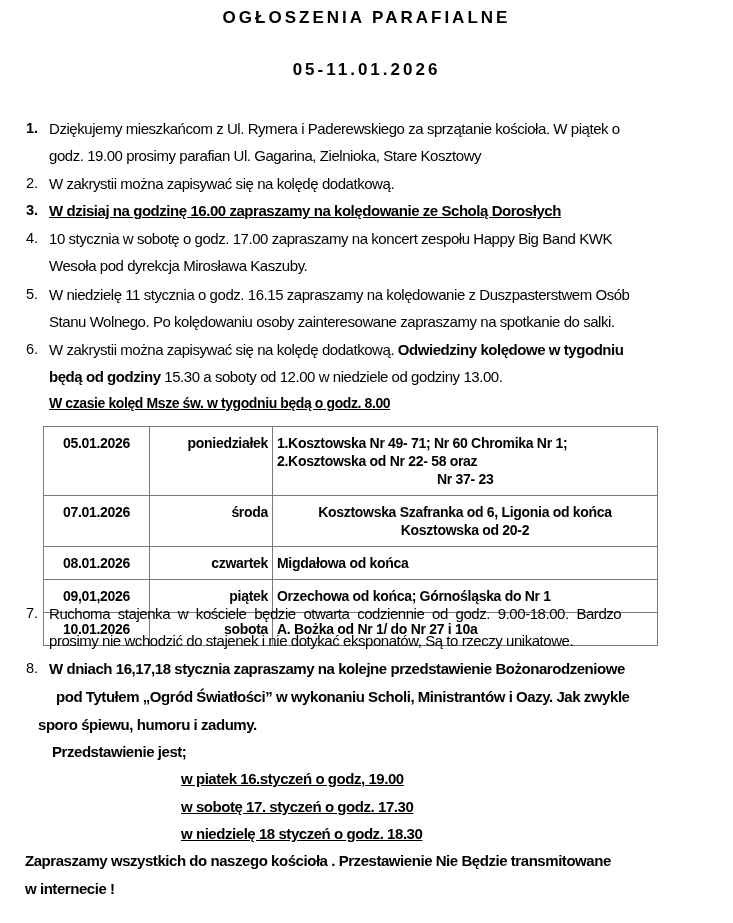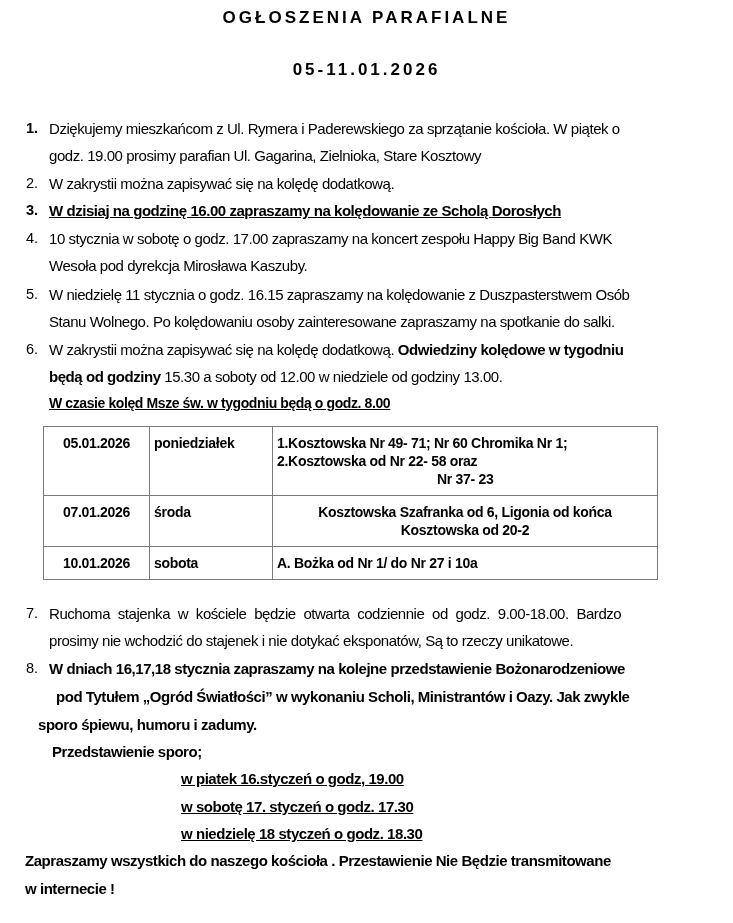--- a/index.html
+++ b/index.html
@@ -12,21 +12,21 @@
   .line { position:absolute; font-size:15px; white-space:nowrap; letter-spacing:-0.45px; }
   .num { position:absolute; left:26px; font-size:14.6px; }
   .b { font-weight:bold; }
   .u { text-decoration:underline; }
   .heading { position:absolute; left:49px; top:395px; font-size:14px; font-weight:bold;
              text-decoration:underline; letter-spacing:-0.4px; white-space:nowrap; }
   table.sched { position:absolute; left:43px; top:426px; width:615px; border-collapse:collapse;
                 font-size:14px; font-weight:bold; letter-spacing:-0.3px; }
   table.sched td { border:1px solid #7a7a7a; padding:7px 4px; vertical-align:top; line-height:18px; }
   td.c-date { width:97px; text-align:center; }
-  td.c-day { width:114px; text-align:left; }
+  td.c-day { width:114px; text-align:right; }
   td.c-area { text-align:left; }
   td.center { text-align:center; }
   .indent-nr { padding-left:160px; display:block; }
 </style>
 </head>
 <body>
 
 <div class="title t1">OGŁOSZENIA PARAFIALNE</div>
 <div class="title t2">05-11.01.2026</div>
 
@@ -83,20 +83,30 @@
   </tr>
   <tr style="height:37px;">
     <td class="c-date">07.01.2026</td>
     <td class="c-day">środa</td>
     <td class="c-area center">
       <span style="display:block">Kosztowska Szafranka od 6, Ligonia od końca</span>
       <span style="display:block">Kosztowska od 20-2</span>
     </td>
   </tr>
   <tr style="height:20px;">
+    <td class="c-date">08.01.2026</td>
+    <td class="c-day">czwartek</td>
+    <td class="c-area">Migdałowa od końca</td>
+  </tr>
+  <tr style="height:20px;">
+    <td class="c-date">09,01,2026</td>
+    <td class="c-day">piątek</td>
+    <td class="c-area">Orzechowa od końca; Górnośląska do Nr 1</td>
+  </tr>
+  <tr style="height:20px;">
     <td class="c-date">10.01.2026</td>
     <td class="c-day">sobota</td>
     <td class="c-area">A. Bożka  od  Nr 1/ do  Nr 27 i 10a</td>
   </tr>
 </tbody>
   </table>
 
 <div>
   <span class="num" style="top:605px;">7.</span>
   <div class="line" style="left:49px; top:605px; word-spacing:4px;">Ruchoma stajenka w kościele będzie otwarta codziennie od godz. 9.00-18.00. Bardzo</div>
@@ -104,20 +114,20 @@
 </div>
 
 <div>
   <span class="num" style="top:660px;">8.</span>
   <div class="line b" style="left:49px; top:660px;">W dniach 16,17,18 stycznia zapraszamy na kolejne przedstawienie Bożonarodzeniowe</div>
   <div class="line b" style="left:56px; top:688px;">pod Tytułem „Ogród Światłości” w wykonaniu Scholi, Ministrantów i Oazy. Jak zwykle</div>
   <div class="line b" style="left:38px; top:716px;">sporo śpiewu, humoru i zadumy.</div>
 </div>
 
 <div class="line b" style="left:52px; top:743px;">
-  <span>Przedstawienie sporo</span><span class="u">;</span>
+  <span>Przedstawienie jest</span><span class="u">;</span>
 </div>
 <div class="line b u" style="left:181px; top:770px;">w piatek 16.styczeń   o godz, 19.00</div>
 <div class="line b u" style="left:181px; top:798px;">w sobotę  17. styczeń  o godz. 17.30</div>
 <div class="line b u" style="left:181px; top:825px;">w niedzielę 18 styczeń o godz. 18.30</div>
 
 <div class="line b" style="left:25px; top:852px;">Zapraszamy wszystkich do naszego kościoła  .  Przestawienie Nie Będzie transmitowane</div>
 <div class="line b" style="left:25px; top:880px;">w internecie !</div>
 
 </body></html>

